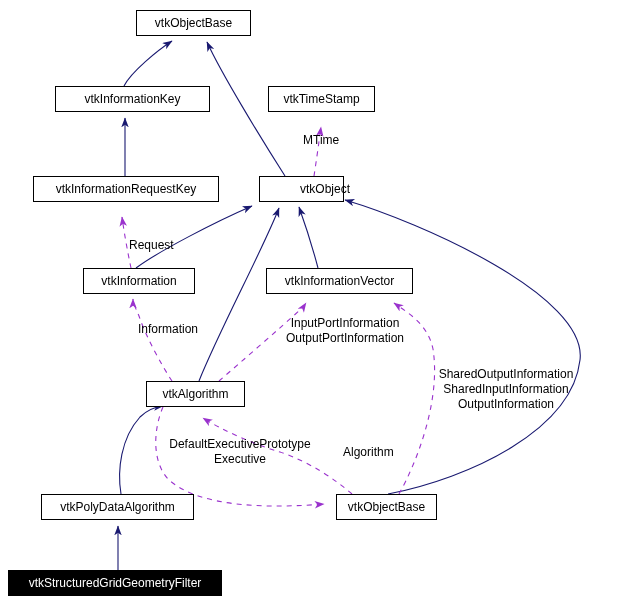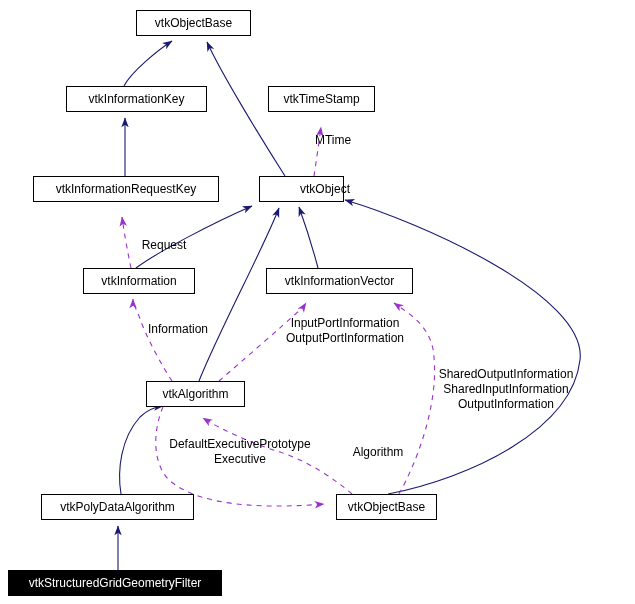--- a/index.html
+++ b/index.html
@@ -31,21 +31,21 @@
   }
   .edge-label{
     position:absolute;
     font-size:12px;
     line-height:15px;
     color:#000000;
     white-space:pre;
     text-align:center;
     background:transparent;
   }
-  .edge-label.left{text-align:center;}
+  .edge-label.left{text-align:left;}
 </style>
 </head>
 <body>
 
 <div id="canvas">
 
   <svg id="edges" viewBox="0 0 635 604" xmlns="http://www.w3.org/2000/svg">
     <defs>
       <marker id="navyArrow" markerWidth="10" markerHeight="10" refX="8.5" refY="3.4" orient="auto" markerUnits="strokeWidth">
         <path d="M0,0 L9,3.4 L0,6.8 L2.4,3.4 z" fill="#191970"></path>
@@ -89,21 +89,21 @@
       <path d="M399,494 C417,462 441,400 433,349 C428,325 410,314 394,303"></path>
 
       <path d="M352,494 C336,480 310,462 280,452 C253,444 222,430 203,418"></path>
 
       <path d="M163,407 C155,425 150,459 168,479 C200,509 274,508 324,504"></path>
     </g>
   </svg>
 
   <div class="node" style="left:136px;top:10px;width:115px;">vtkObjectBase</div>
 
-  <div class="node" style="left:66px;top:86px;width:141px;">vtkInformationKey</div>
+  <div class="node" style="left:55px;top:86px;width:155px;">vtkInformationKey</div>
 
   <div class="node" style="left:268px;top:86px;width:107px;">vtkTimeStamp</div>
 
   <div class="node" style="left:33px;top:176px;width:186px;">vtkInformationRequestKey</div>
 
   <div class="node" style="left:259px;top:176px;width:85px;padding-left:40px;">vtkObject</div>
 
   <div class="node" style="left:83px;top:268px;width:112px;">vtkInformation</div>
 
   <div class="node" style="left:266px;top:268px;width:147px;">vtkInformationVector</div>

